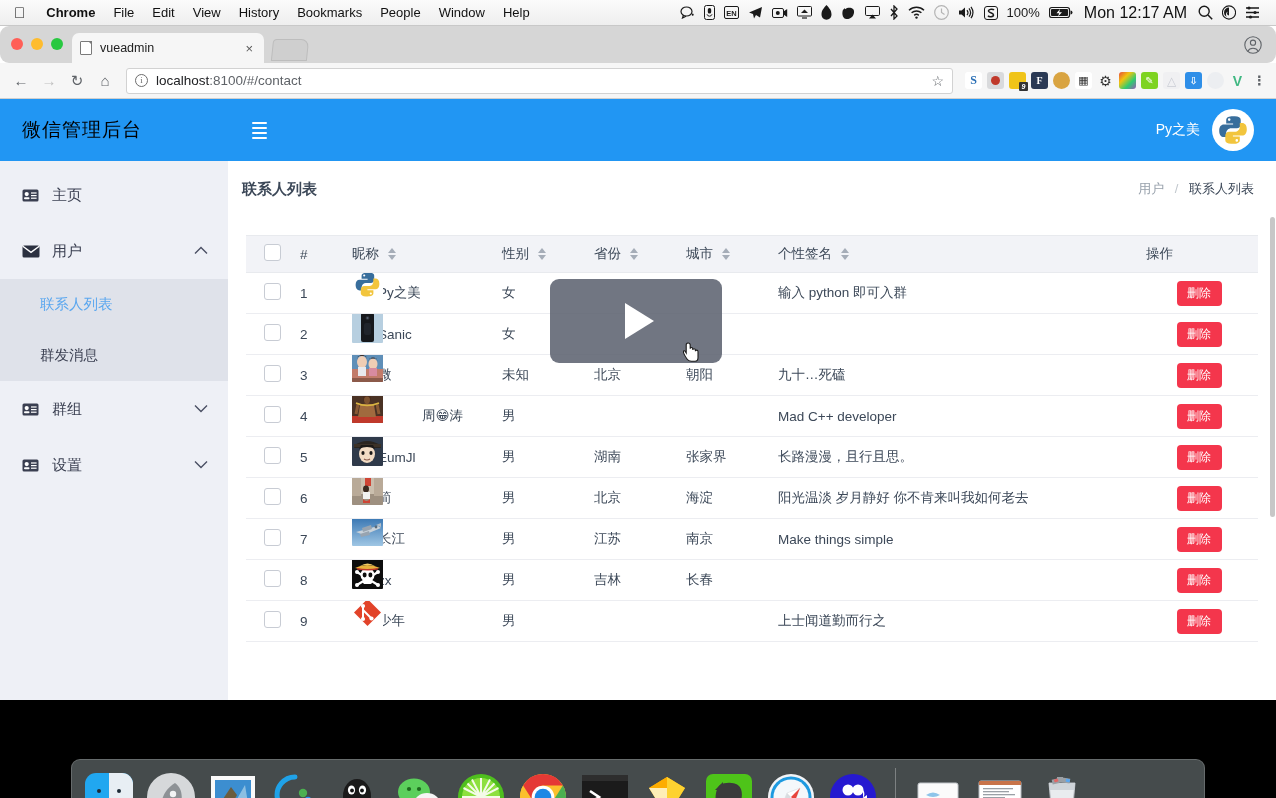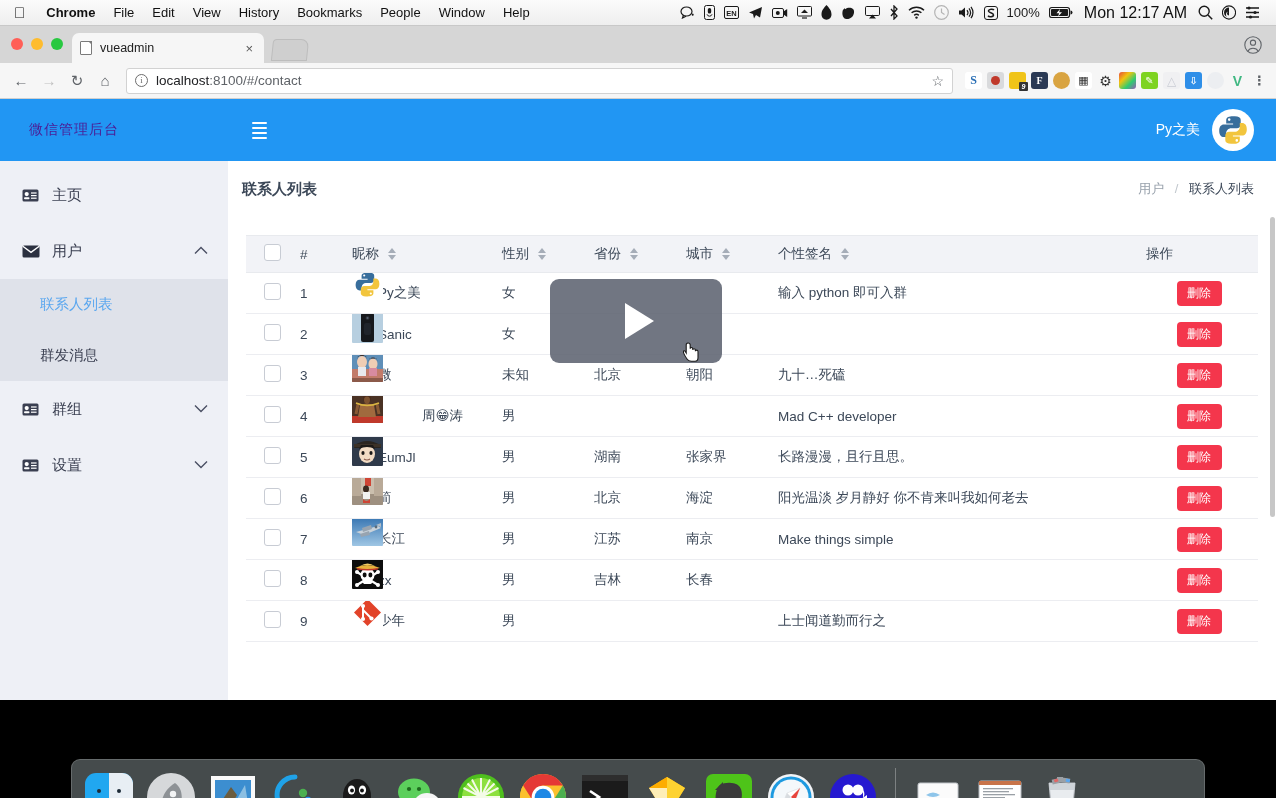--- a/index.html
+++ b/index.html
@@ -24,20 +24,21 @@
   .macbar .mi.bold { font-weight: bold; }
   .macbar .right { margin-left: auto; display: flex; align-items: center; padding-right: 16px; gap: 9px; }
   .macbar .right .sic { font-size: 13px; color: #1a1a1a; line-height: 1; display:flex; align-items:center; }
   .macbar .clock { font-size: 16px; padding: 0 2px; white-space: nowrap; }
 
   
   .chrome-tabs {
     height: 37px; background: #d6d6d6;
     display: flex; align-items: flex-end; padding-left: 8px;
     position: relative;
+    border-radius: 9px;
   }
   .traffic { display: flex; align-items: center; gap: 8px; position: absolute; left: 11px; top: 12px; }
   .traffic i { width: 12px; height: 12px; border-radius: 50%; display: block; }
   .traffic .r { background: #ff5f57; }
   .traffic .y { background: #febc2e; }
   .traffic .g { background: #28c840; }
   .tab {
     margin-left: 64px; width: 192px; height: 30px;
     background: #f6f6f6; border-radius: 7px 7px 0 0;
     display: flex; align-items: center; padding: 0 8px;
@@ -86,23 +87,23 @@
   .ext-strip { display: flex; align-items: center; gap: 5px; padding-left: 4px; }
   .ext { width: 17px; height: 17px; border-radius: 3px; display: flex;
          align-items: center; justify-content: center; font-size: 10px;
          color: #fff; font-weight: bold; flex: none; position: relative; }
 
   
   .app { display: flex; width: 1276px; height: 601px; }
 
   .sidebar { width: 228px; background: #eef0f6; flex: none; height: 601px; }
   .brand {
-    height: 62px; background: #2196f3; color: #4c1d95;
-    display: flex; align-items: center; padding-left: 29px;
-    font-size: 14px; letter-spacing: 1px;
+    height: 62px; background: #2196f3; color: #000000;
+    display: flex; align-items: center; padding-left: 22px;
+    font-size: 19px; letter-spacing: 1px;
   }
   .nav { padding-top: 6px; }
   .nav-item {
     height: 56px; display: flex; align-items: center;
     padding: 0 20px 0 22px; font-size: 15px; color: #3a3f51;
   }
   .nav-item .nico { width: 22px; flex: none; display: flex; align-items: center; color: #3a3f51; }
   .nav-item .nlabel { flex: 1; padding-left: 8px; }
   .nav-item .chev { color: #4a4f63; font-size: 11px; }
   .submenu { background: #dfe2ea; }

